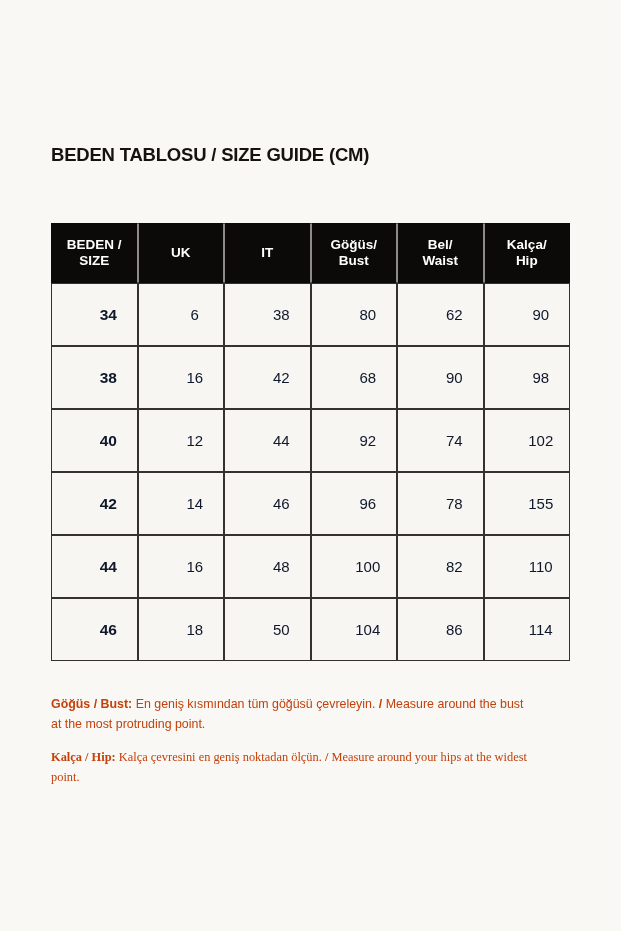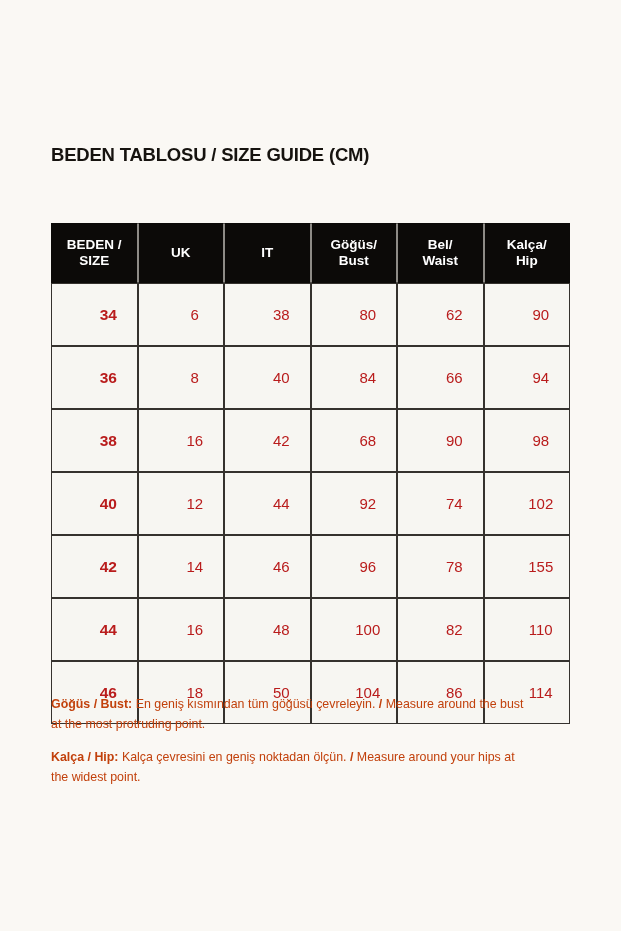--- a/index.html
+++ b/index.html
@@ -58,41 +58,41 @@
     border-right-color: #8e8b86;
     border-left-color: #8e8b86;
   }
   .size-table thead th:first-child { border-left-color: #0c0a08; }
   .size-table thead th:last-child { border-right-color: #0c0a08; }
   .size-table tbody td {
     background: #f7f6f2;
     height: 61px;
     font-size: 15px;
     font-weight: normal;
-    color: #b91c1c;
+    color: #0f172a;
     padding-left: 28px;
   }
   .size-table tbody td.size-cell {
     font-weight: bold;
     font-size: 15.5px;
   }
   .hdr-line { display: block; }
   .notes {
     position: absolute;
     left: 51px;
     top: 694px;
     width: 478px;
   }
   .note {
     font-size: 12.4px;
     line-height: 1.62;
     color: #c2410c;
     margin: 0 0 13px 0;
   }
-  .note:last-child { margin-bottom: 12px; }
+  .note:last-child { margin-bottom: 12px; font-family: Liberation Serif, serif; }
   .note b { font-weight: bold; }
   .note .sep { font-weight: bold; }
 </style>
 </head>
 <body>
 
 <div class="page">
 
   <div class="title">BEDEN TABLOSU / SIZE GUIDE (CM)</div>
 
@@ -124,28 +124,20 @@
       </tr>
     </thead>
     <tbody>
       <tr>
         <td class="size-cell">34</td>
         <td>6</td>
         <td>38</td>
         <td>80</td>
         <td>62</td>
         <td>90</td>
-      </tr>
-      <tr>
-        <td class="size-cell">36</td>
-        <td>8</td>
-        <td>40</td>
-        <td>84</td>
-        <td>66</td>
-        <td>94</td>
       </tr>
       <tr>
         <td class="size-cell">38</td>
         <td>16</td>
         <td>42</td>
         <td>68</td>
         <td>90</td>
         <td>98</td>
       </tr>
       <tr>

